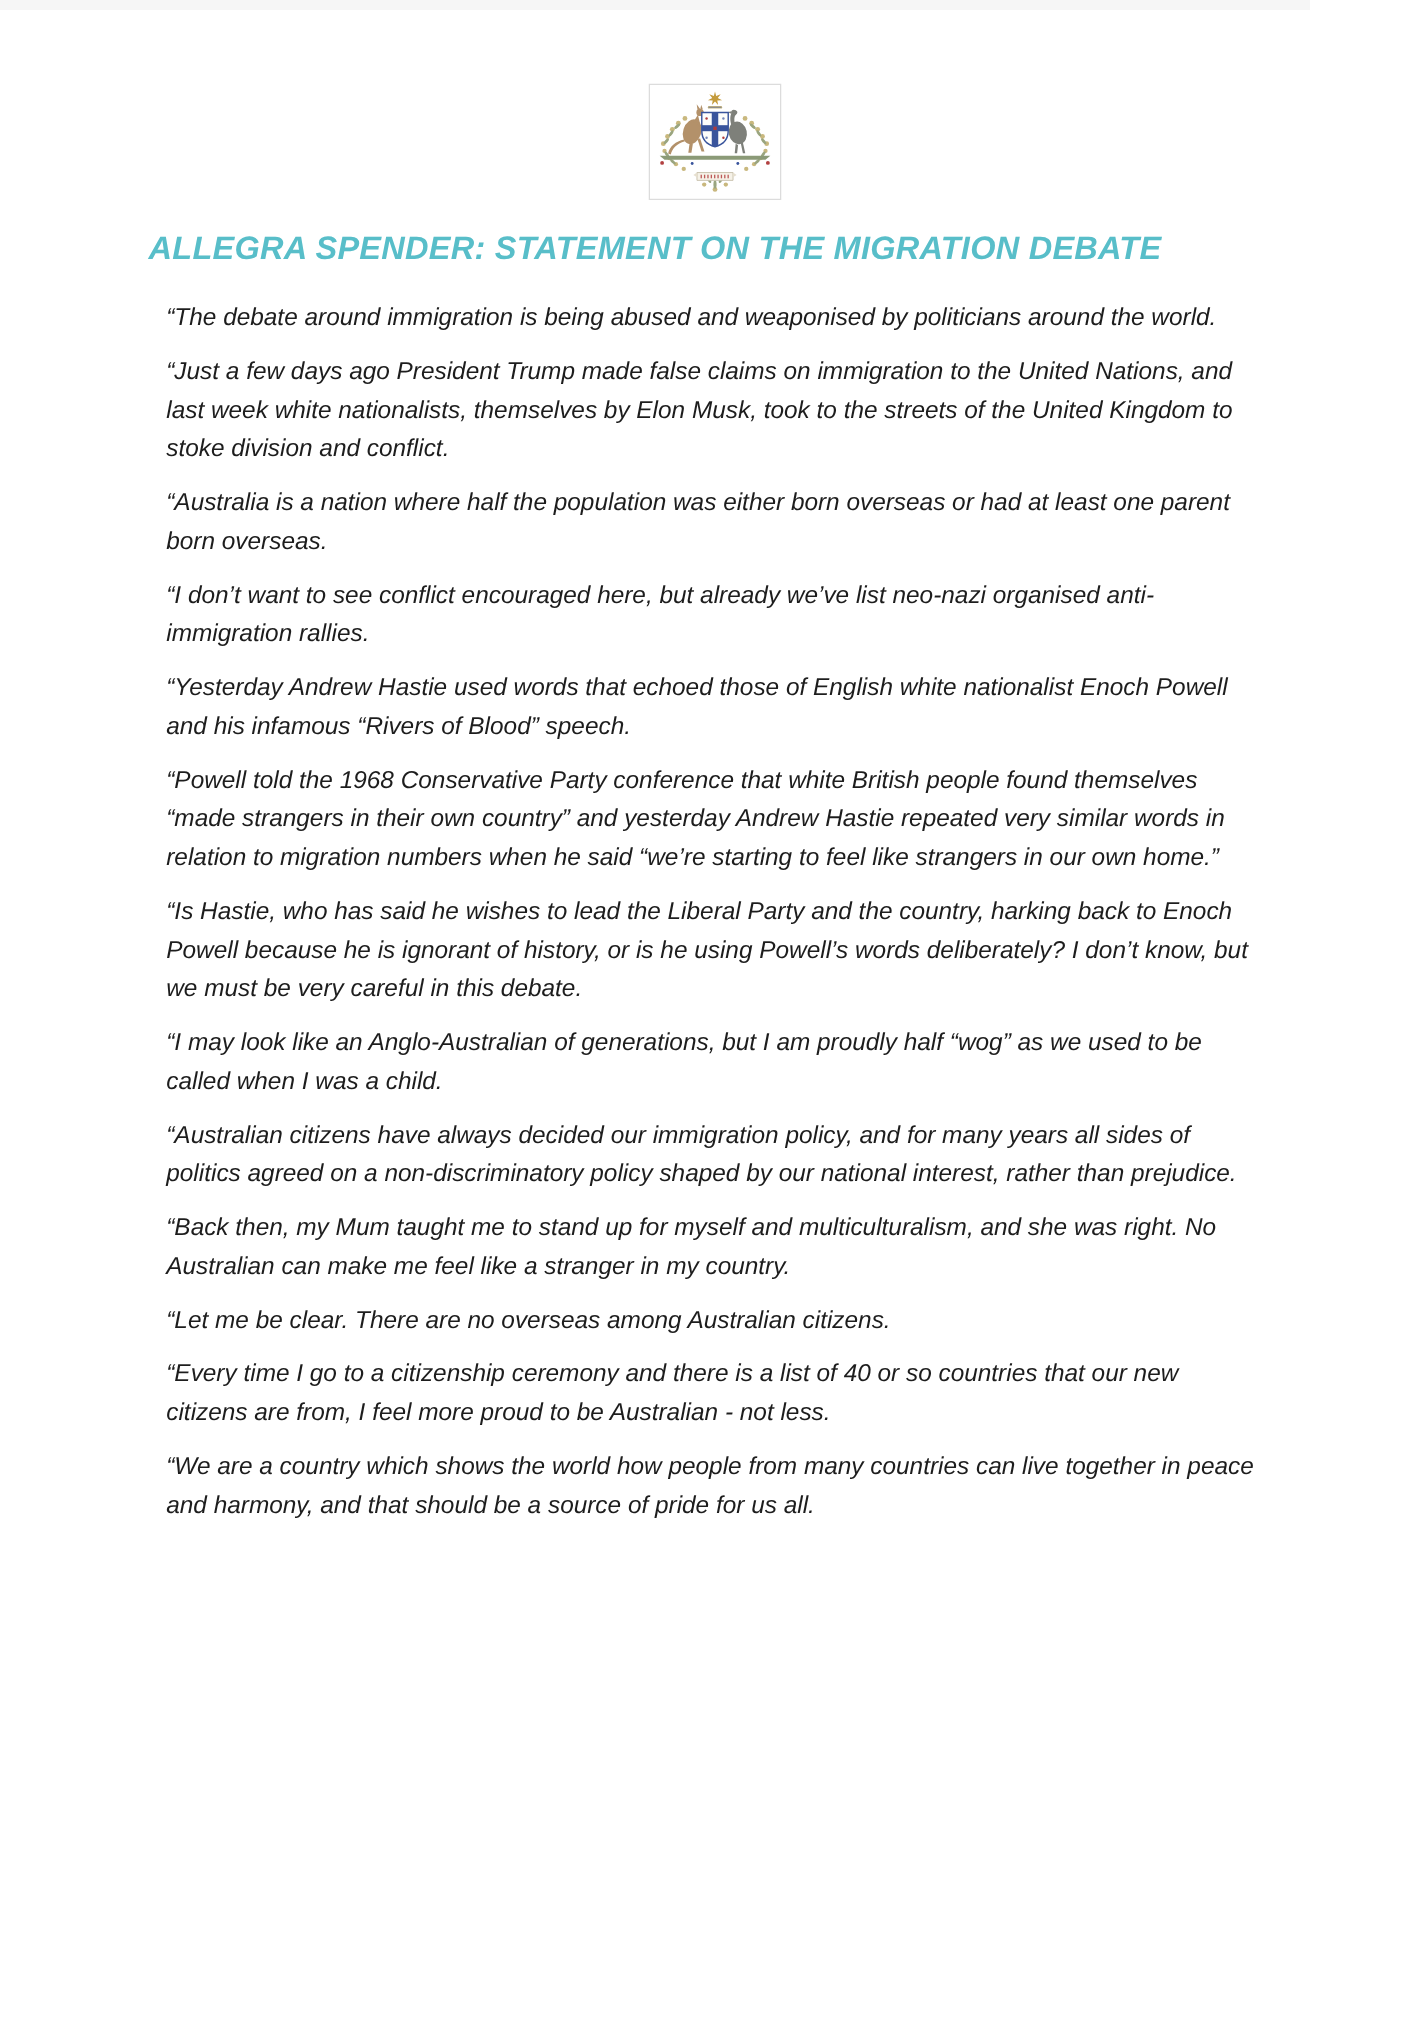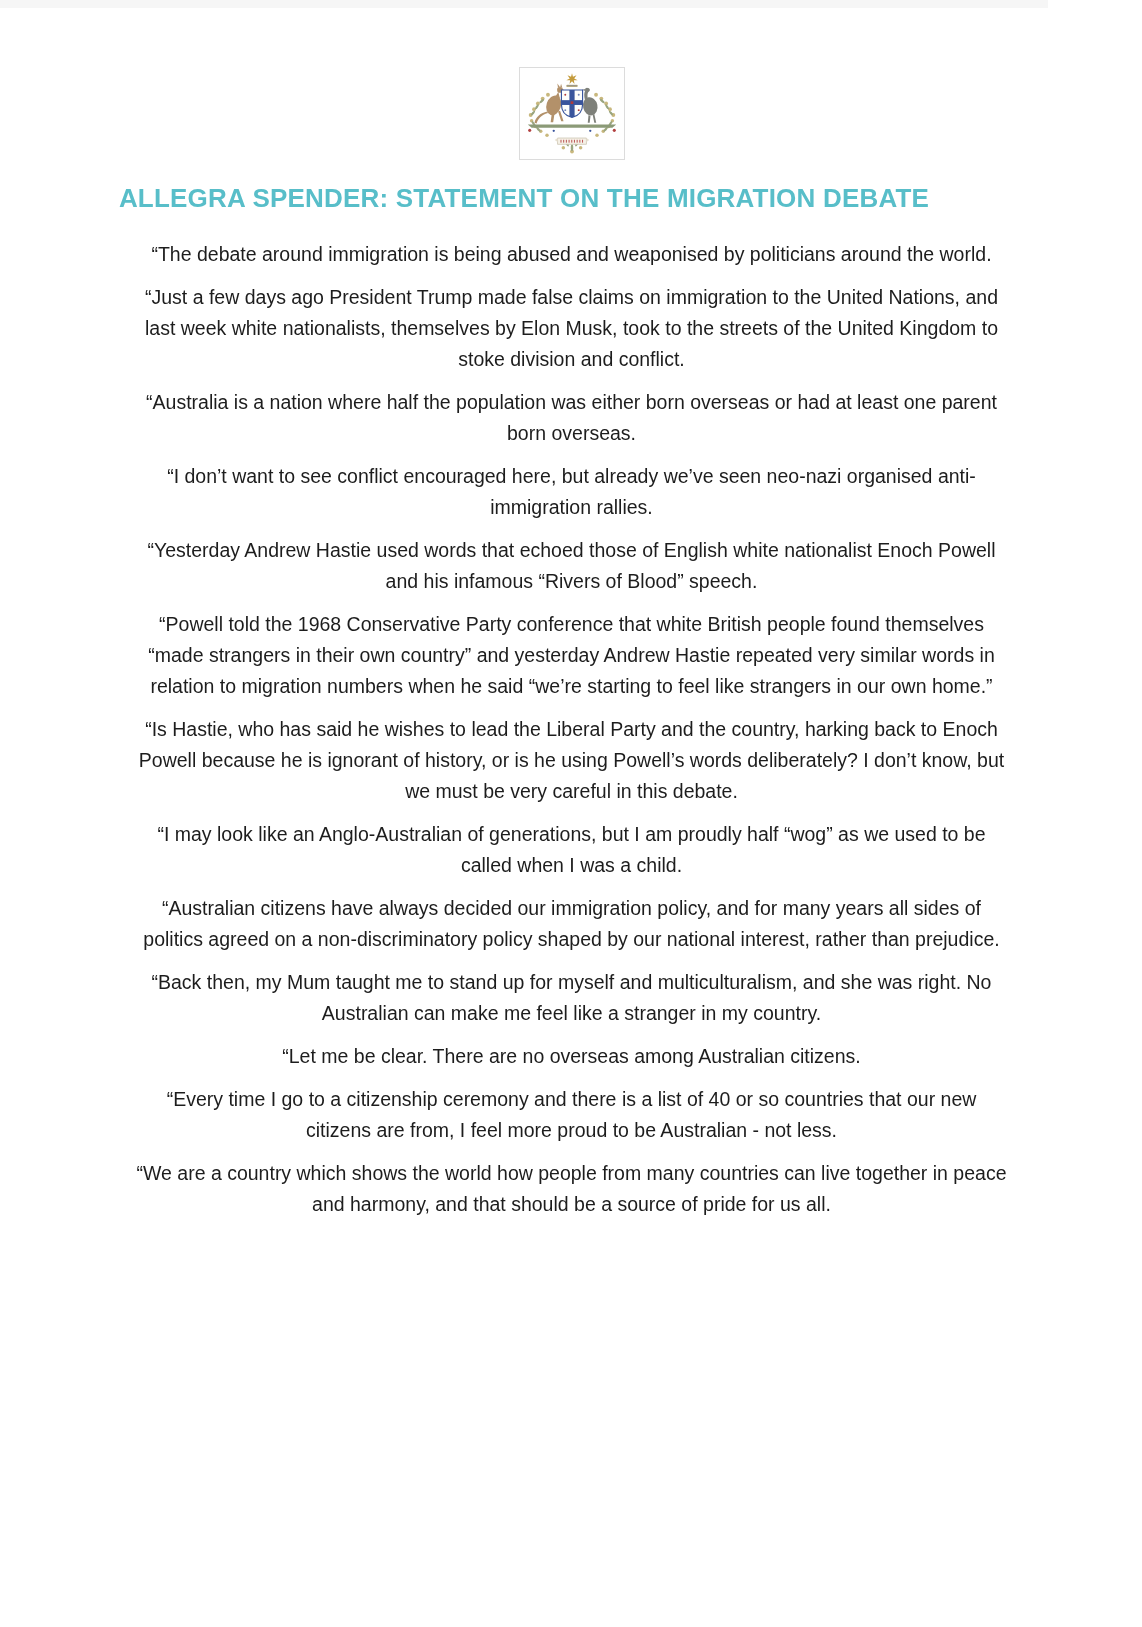--- a/index.html
+++ b/index.html
@@ -5,20 +5,21 @@
   :root { --accent: #58bec9; --ink: #1d1d1d; }
   * { box-sizing: border-box; }
   html, body { margin: 0; padding: 0; background: #ffffff; }
   .page {
     position: relative;
     width: 1048px;
     height: 1627px;
     background: #ffffff;
     font-family: "Liberation Sans", "DejaVu Sans", sans-serif;
     overflow: hidden;
+    font-style: italic;
   }
   .top-strip {
     position: absolute; top: 0; left: 0; right: 0; height: 8px;
     background: #f6f6f6;
   }
   .emblem-box {
     position: absolute;
     left: 519px; top: 67px;
     width: 106px; height: 93px;
     background: #ffffff;
@@ -36,21 +37,20 @@
     letter-spacing: 0.2px;
     color: var(--accent);
   }
   .body-text {
     position: absolute;
     left: 133px; top: 239px;
     width: 877px;
     font-size: 19.5px;
     line-height: 31px;
     color: var(--ink);
-    text-align: center;
   }
   .body-text p { margin: 0 0 12px 0; }
 </style>
 </head>
 <body>
 
 <div class="page">
   <div class="top-strip"></div>
 
   <div class="emblem-box">
@@ -163,21 +163,21 @@
       </g>
     </svg>
   </div>
 
   <h1 class="title">ALLEGRA SPENDER: STATEMENT ON THE MIGRATION DEBATE</h1>
 
   <div class="body-text">
     <p>“The debate around immigration is being abused and weaponised by politicians around the world.</p>
     <p>“Just a few days ago President Trump made false claims on immigration to the United Nations, and last week white nationalists, themselves by Elon Musk, took to the streets of the United Kingdom to stoke division and conflict.</p>
     <p>“Australia is a nation where half the population was either born overseas or had at least one parent born overseas.</p>
-    <p>“I don’t want to see conflict encouraged here, but already we’ve seen neo-nazi organised anti-immigration rallies.</p>
+    <p>“I don’t want to see conflict encouraged here, but already we’ve list neo-nazi organised anti-immigration rallies.</p>
     <p>“Yesterday Andrew Hastie used words that echoed those of English white nationalist Enoch Powell and his infamous “Rivers of Blood” speech.</p>
     <p>“Powell told the 1968 Conservative Party conference that white British people found themselves “made strangers in their own country” and yesterday Andrew Hastie repeated very similar words in relation to migration numbers when he said “we’re starting to feel like strangers in our own home.”</p>
     <p>“Is Hastie, who has said he wishes to lead the Liberal Party and the country, harking back to Enoch Powell because he is ignorant of history, or is he using Powell’s words deliberately? I don’t know, but we must be very careful in this debate.</p>
     <p>“I may look like an Anglo-Australian of generations, but I am proudly half “wog” as we used to be called when I was a child.</p>
     <p>“Australian citizens have always decided our immigration policy, and for many years all sides of politics agreed on a non-discriminatory policy shaped by our national interest, rather than prejudice.</p>
     <p>“Back then, my Mum taught me to stand up for myself and multiculturalism, and she was right.  No Australian can make me feel like a stranger in my country.</p>
     <p>“Let me be clear. There are no overseas among Australian citizens.</p>
     <p>“Every time I go to a citizenship ceremony and there is a list of 40 or so countries that our new citizens are from, I feel more proud to be Australian - not less.</p>
     <p>“We are a country which shows the world how people from many countries can live together in peace and harmony, and that  should be a source of pride for us all.</p>
   </div>

